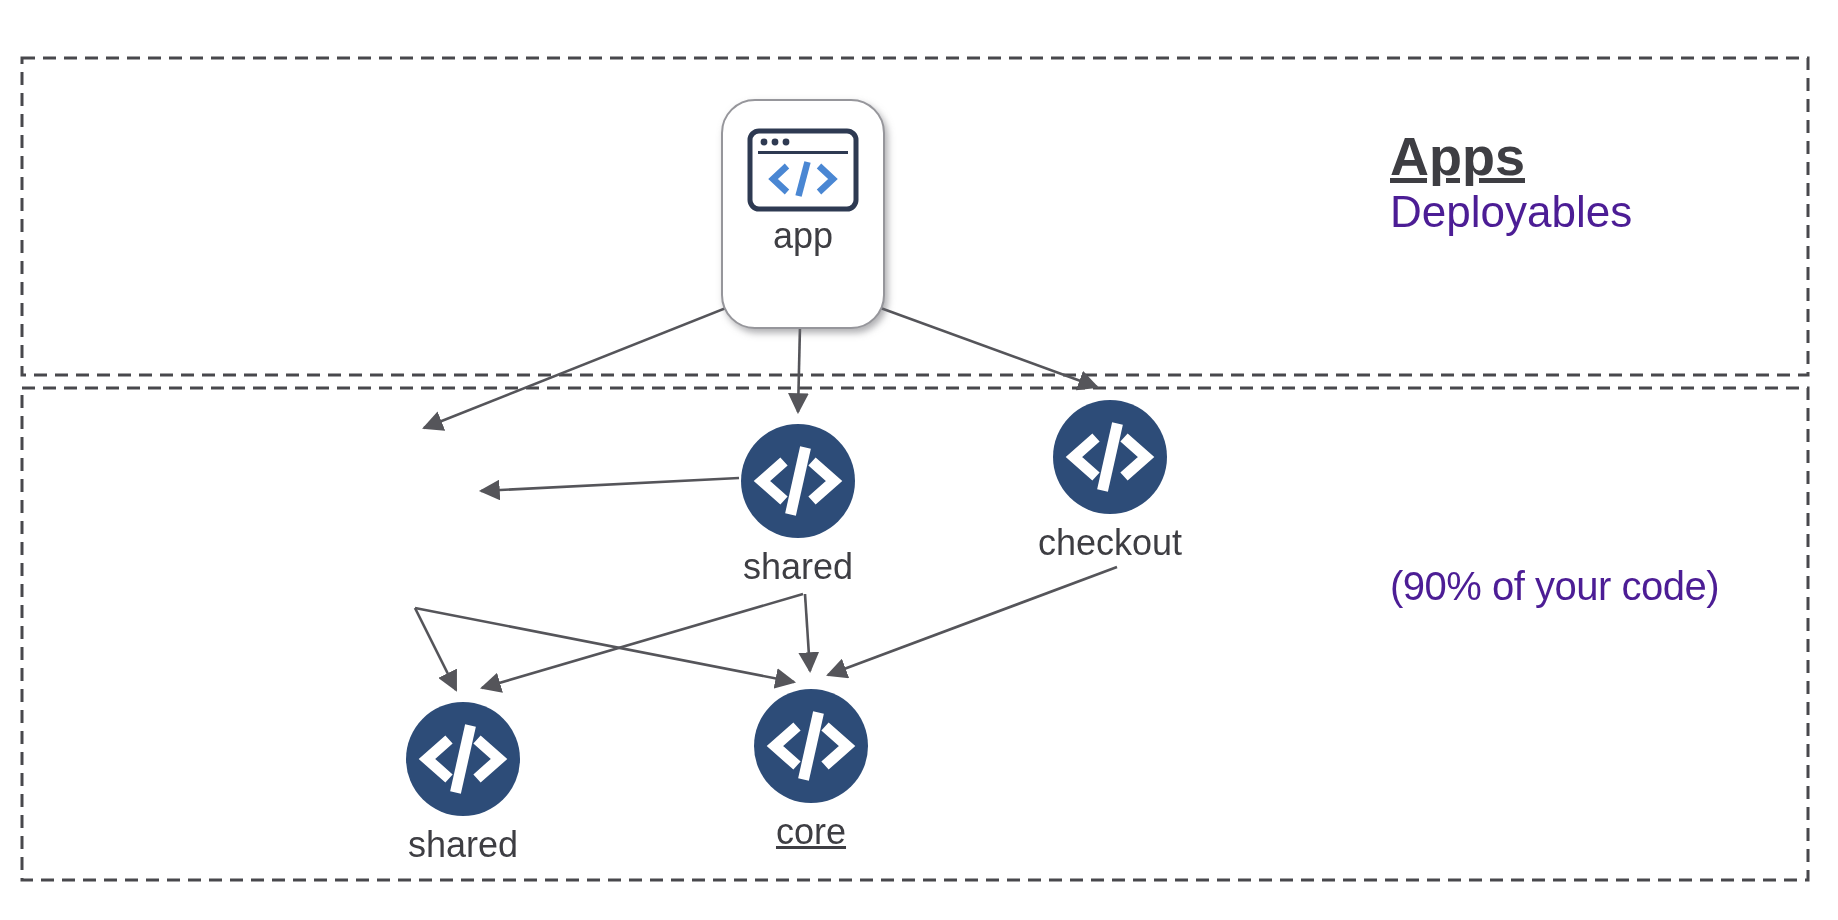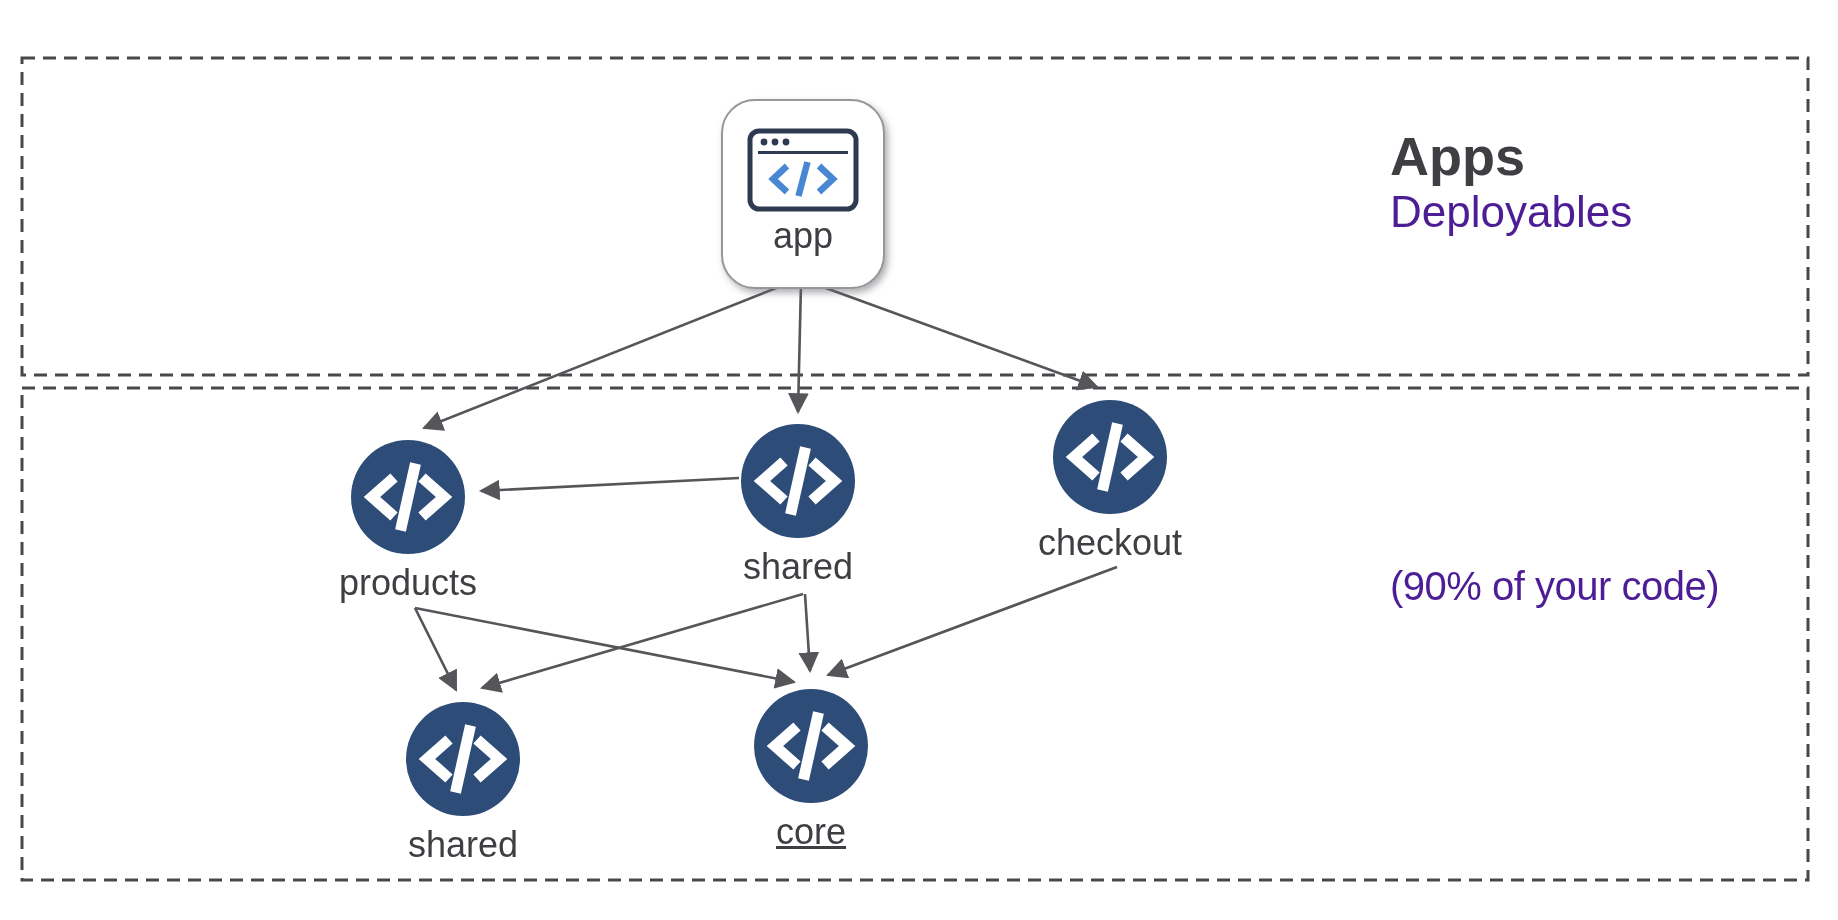--- a/index.html
+++ b/index.html
@@ -30,21 +30,21 @@
   .edge {
     stroke: #55555a;
     stroke-width: 2.6;
     fill: none;
   }
 
   
   .app-card {
     position: absolute;
     left: 721px; top: 99px;
-    width: 164px; height: 190px;
+    width: 164px; height: 230px;
     background: #ffffff;
     border: 2px solid #96969b;
     border-radius: 34px;
     box-shadow: 3px 4px 7px rgba(110,110,115,0.55);
     display: flex;
     flex-direction: column;
     align-items: center;
   }
   .app-card .browser-icon { margin-top: 27px; }
   .app-card .node-label { margin-top: 4px; }
@@ -77,20 +77,21 @@
   .section-label {
     position: absolute;
     left: 1390px;
     white-space: nowrap;
   }
   .section-title {
     font-size: 54px;
     font-weight: bold;
     line-height: 1.12;
     color: #3e3e43;
+    text-decoration: underline;
   }
   .section-subtitle {
     font-size: 44px;
     line-height: 1.2;
     color: #4c1d95;
   }
   .section-label.libs .section-subtitle {
     font-size: 40px;
     letter-spacing: -0.5px;
     margin-top: 48px;
@@ -131,32 +132,20 @@
       <line x1="11" y1="24.5" x2="101" y2="24.5" stroke="#2e3a52" stroke-width="3"></line>
       <g stroke="#4a87d3" stroke-width="6.5" fill="none" stroke-linecap="butt" stroke-linejoin="miter">
         <polyline points="40,38 26,51 40,64"></polyline>
         <polyline points="72,38 86,51 72,64"></polyline>
         <line x1="60.5" y1="34" x2="51.5" y2="68"></line>
       </g>
     </svg>
     <div class="node-label">app</div>
   </div>
 
-  <div class="lib-node" style="left:328px; top:440px;">
-    <div class="lib-circle">
-      <svg width="100" height="100" viewBox="0 0 100 100">
-        <g stroke="#ffffff" stroke-width="11" fill="none" stroke-linecap="butt" stroke-linejoin="miter">
-          <polyline points="36,30.5 14,50 36,69.5"></polyline>
-          <polyline points="64,30.5 86,50 64,69.5"></polyline>
-          <line x1="57.5" y1="16.5" x2="42.5" y2="83.5"></line>
-        </g>
-      </svg>
-    </div>
-    <div class="node-label">products</div>
-  </div>
 
   <div class="lib-node" style="left:718px; top:424px;">
     <div class="lib-circle">
       <svg width="100" height="100" viewBox="0 0 100 100">
         <g stroke="#ffffff" stroke-width="11" fill="none" stroke-linecap="butt" stroke-linejoin="miter">
           <polyline points="36,30.5 14,50 36,69.5"></polyline>
           <polyline points="64,30.5 86,50 64,69.5"></polyline>
           <line x1="57.5" y1="16.5" x2="42.5" y2="83.5"></line>
         </g>
       </svg>

